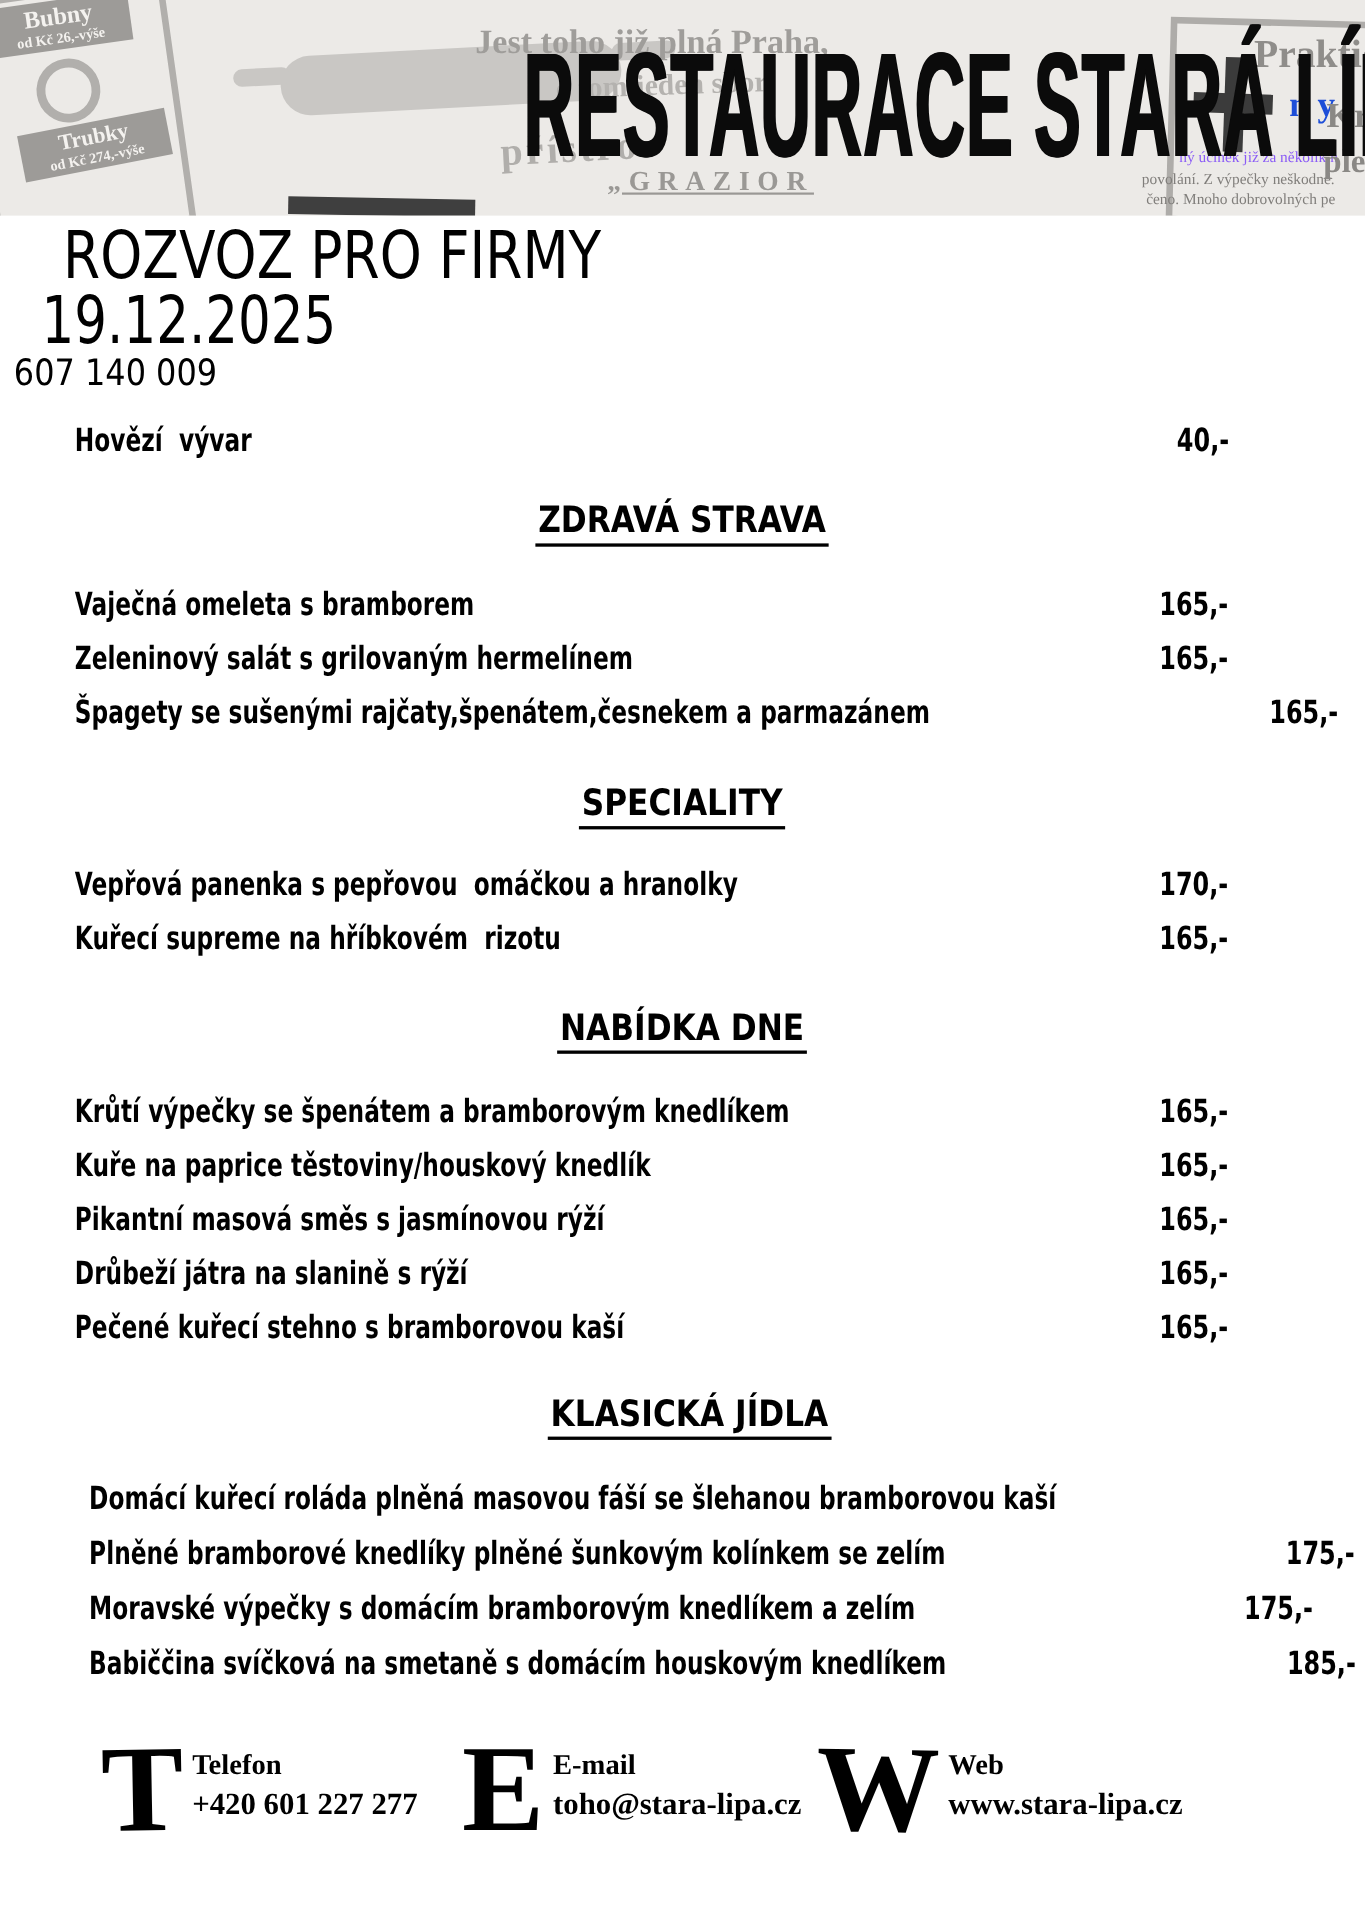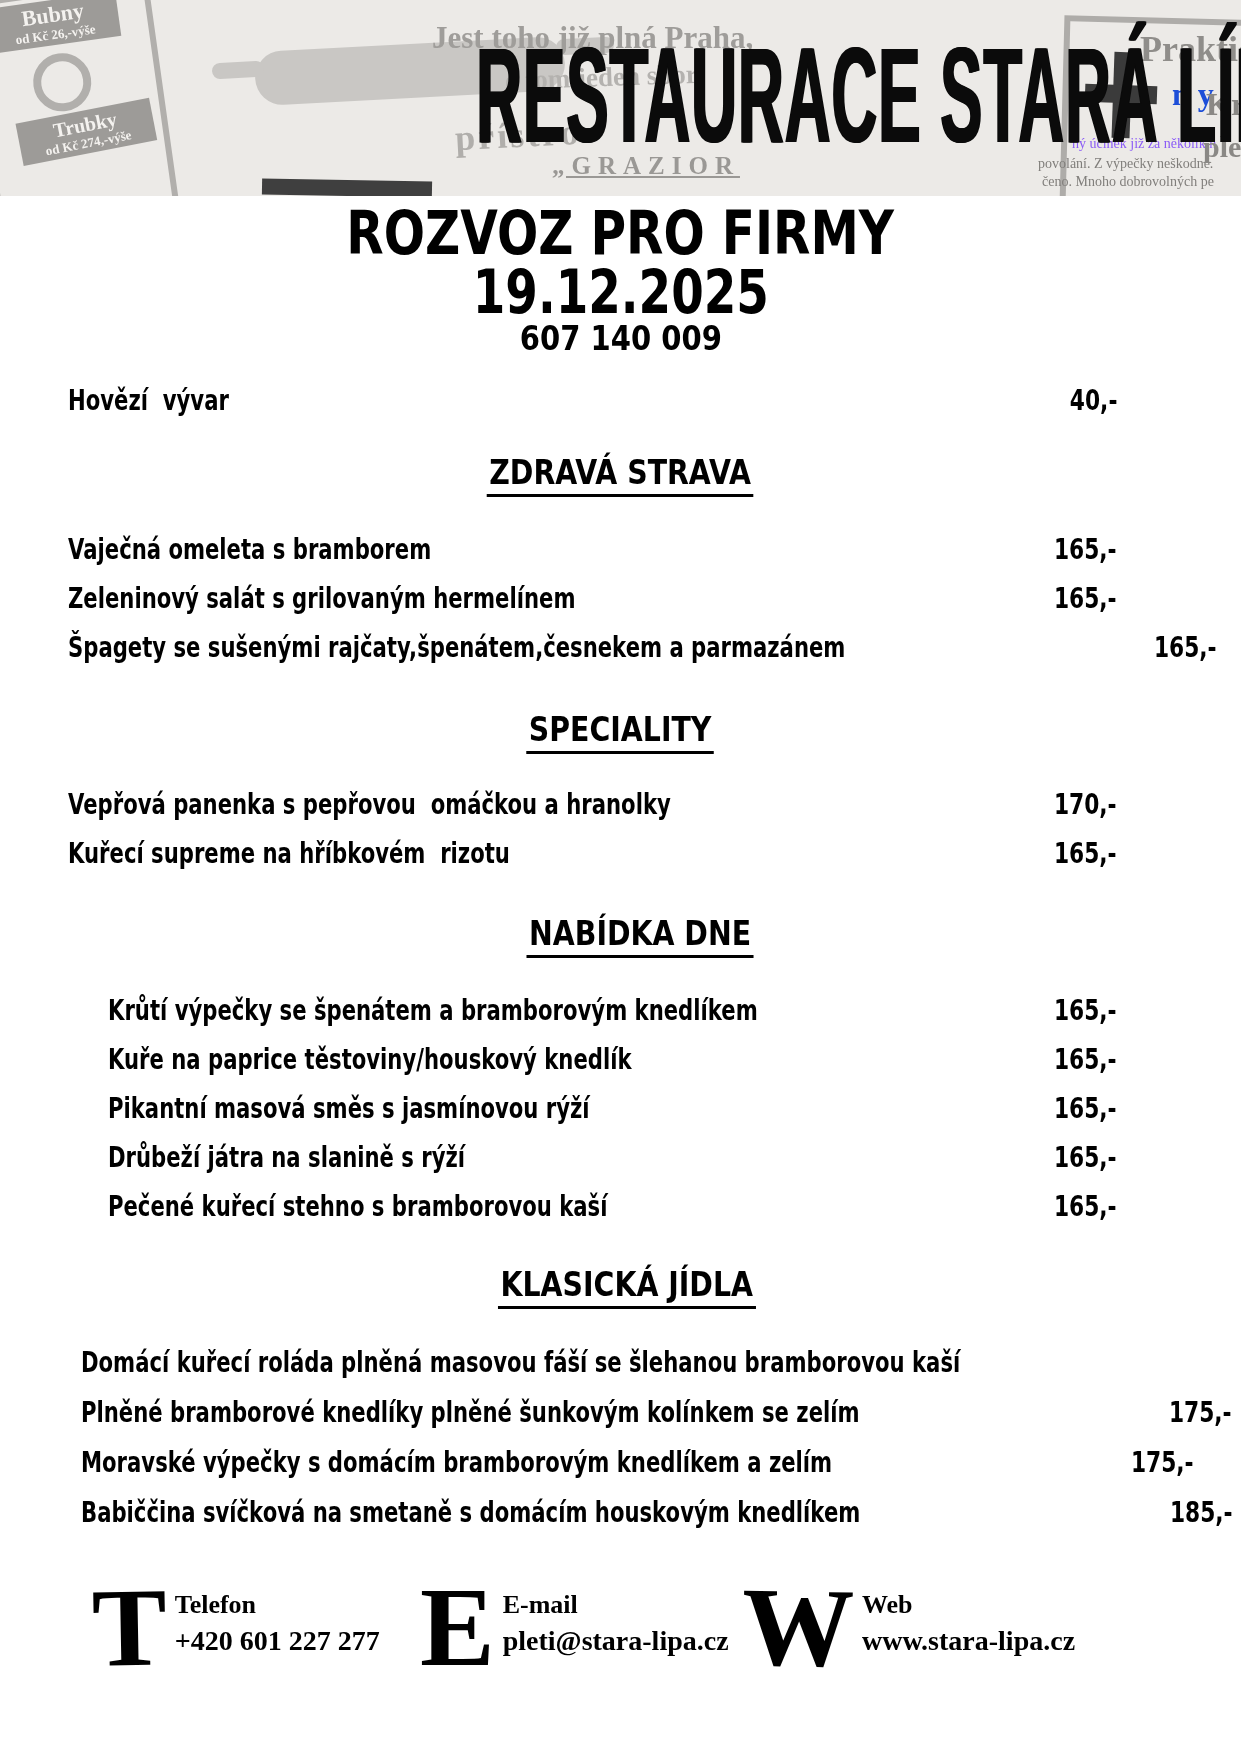--- a/index.html
+++ b/index.html
@@ -37,40 +37,40 @@
   .cross{position:absolute;left:1085px;top:52px;width:72px;height:86px;transform:rotate(2deg);}
   .cross::before{content:"";position:absolute;left:28px;top:0;width:18px;height:86px;background:#3b3b3b;}
   .cross::after{content:"";position:absolute;left:0;top:33px;width:72px;height:18px;background:#3b3b3b;}
   .dark-blob{position:absolute;left:262px;top:180px;width:170px;height:16px;background:#3f3f3f;transform:rotate(1deg);}
   .logo{position:absolute;left:0;top:28px;width:100%;text-align:center;}
   .logo span{display:inline-block;transform:scaleX(0.47);font-family:"Liberation Sans","DejaVu Sans",sans-serif;
              font-weight:bold;font-size:135px;line-height:135px;letter-spacing:2px;color:#0b0b0b;
              text-shadow:2px 0 currentColor,-2px 0 currentColor;white-space:nowrap;}
 
   
-  .title-wrap{padding-top:8px;text-align:center;font-weight:bold;}
+  .title-wrap{padding-top:8px;text-align:left;font-weight:normal;}
   .title-line{font-size:60px;line-height:58px;}
   .title-line span{display:inline-block;transform:scaleX(0.81);white-space:nowrap;}
   .date-line{font-size:60px;line-height:60px;}
   .date-line span{display:inline-block;transform:scaleX(0.78);}
   .phone-line{font-size:33px;line-height:34px;}
   .phone-line span{display:inline-block;transform:scaleX(0.88);}
 
   
   .row{display:flex;justify-content:space-between;align-items:baseline;
        margin:16px 124px 0 68px;font-size:29px;font-weight:bold;line-height:33px;height:33px;text-align:right;}
   .item-name{display:inline-block;transform:scaleX(0.73);transform-origin:left center;white-space:pre;}
   .item-price{display:inline-block;transform:scaleX(0.75);transform-origin:right center;white-space:pre;}
   .standalone-row{margin-top:28px;}
   .heading-wrap{text-align:center;}
   .section-heading{display:inline-block;transform:scaleX(0.86);font-size:33px;font-weight:bold;
                    border-bottom:3px solid #000;padding:0 3px 2px;white-space:nowrap;}
   #menu-sections section:nth-of-type(1){margin-top:36px;}
   #menu-sections section:nth-of-type(2){margin-top:46px;}
-  #menu-sections section:nth-of-type(3){margin-top:44px;padding-left:40px;}
+  #menu-sections section:nth-of-type(3){margin-top:44px;}
   #menu-sections section:nth-of-type(4){margin-top:42px;padding-left:13px;}
   .section-items{margin-top:36px;}
   #menu-sections section:nth-of-type(2) .section-items{margin-top:34px;}
   #menu-sections section:nth-of-type(4) .row{line-height:34px;height:34px;}
 
   
   .footer{position:relative;margin-top:52px;height:140px;font-family:"Liberation Serif","DejaVu Serif",serif;}
   .contact{position:absolute;top:0;display:flex;}
   .contact-1{left:92px;}
   .contact-2{left:420px;}
@@ -243,21 +243,21 @@
       <span class="initial">T</span>
       <span class="contact-text">
         <span class="contact-label" style="display:block">Telefon</span>
         <span class="contact-value" style="display:block">+420 601 227 277</span>
       </span>
     </div>
     <div class="contact contact-2">
       <span class="initial">E</span>
       <span class="contact-text">
         <span class="contact-label" style="display:block">E-mail</span>
-        <span class="contact-value" style="display:block">pleti@stara-lipa.cz</span>
+        <span class="contact-value" style="display:block">toho@stara-lipa.cz</span>
       </span>
     </div>
     <div class="contact contact-3">
       <span class="initial">W</span>
       <span class="contact-text">
         <span class="contact-label" style="display:block">Web</span>
         <span class="contact-value" style="display:block">www.stara-lipa.cz</span>
       </span>
     </div>
   </div>

